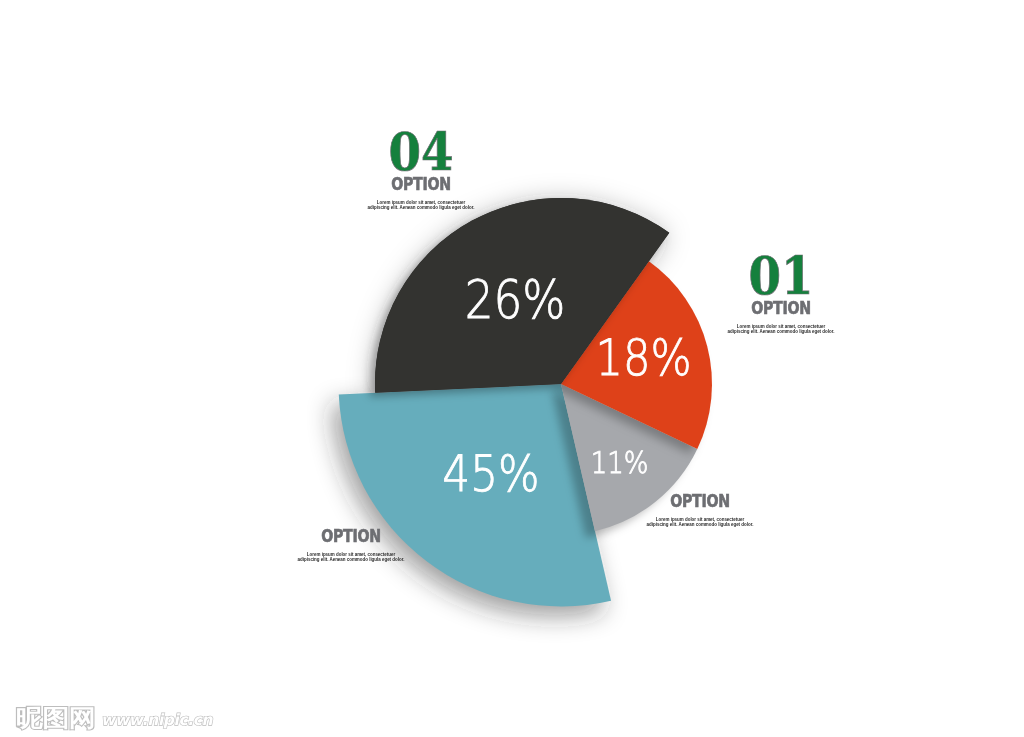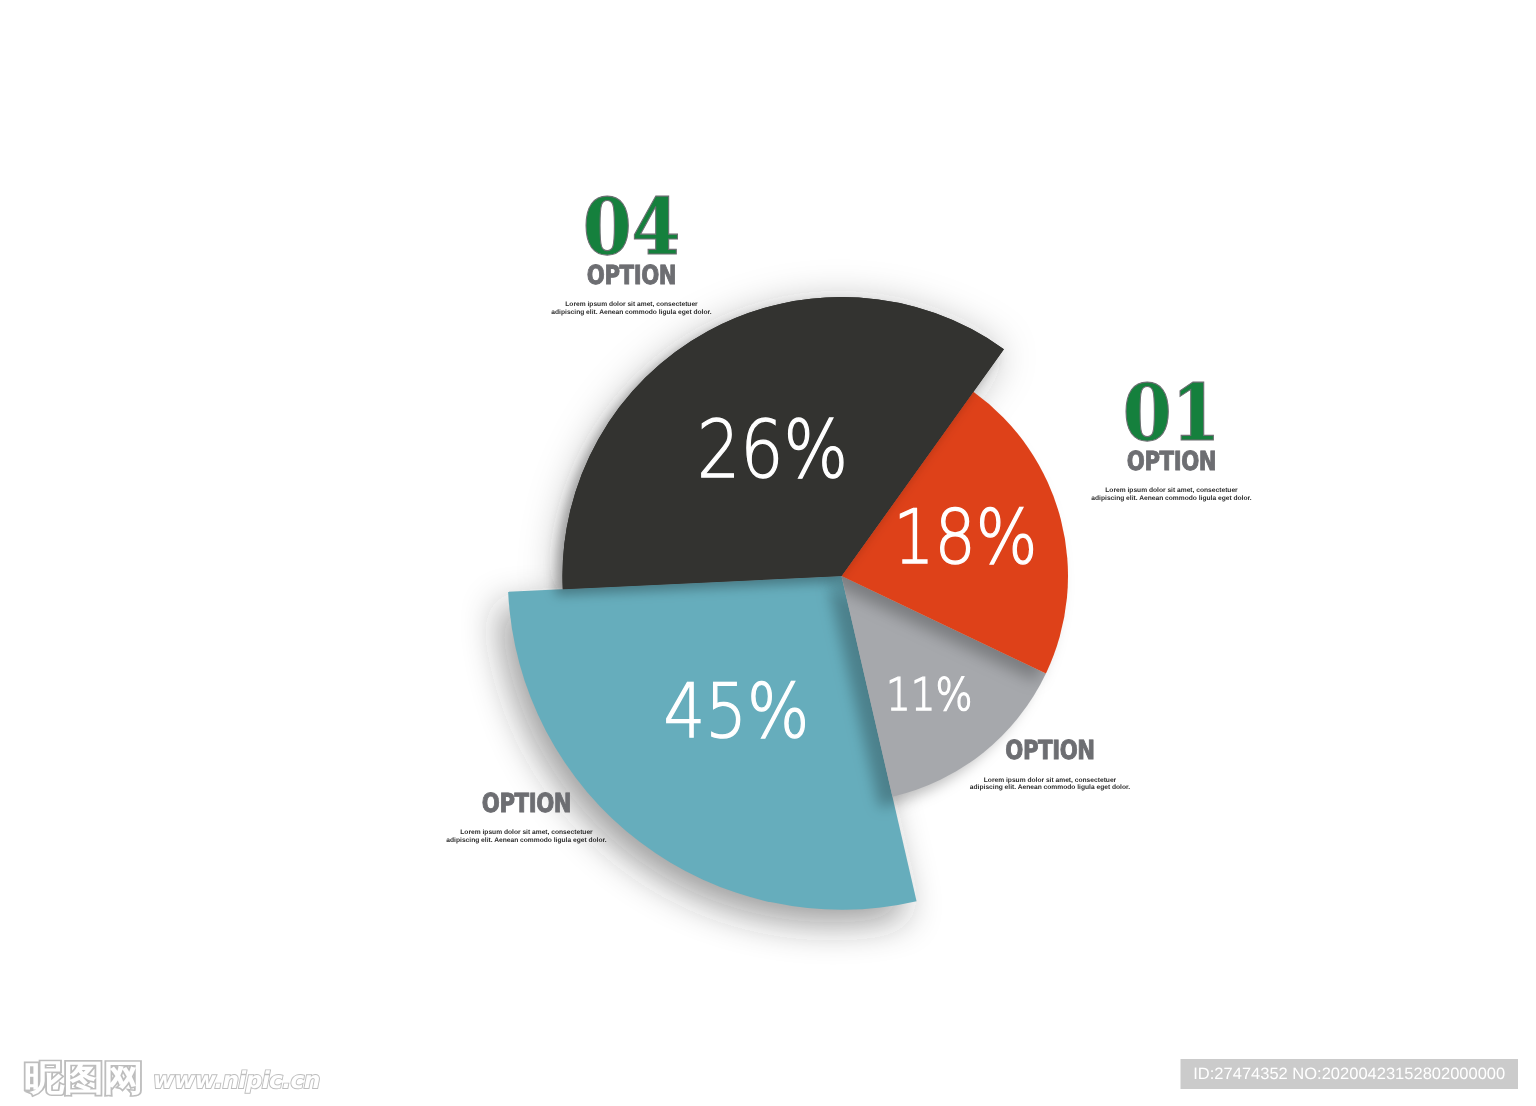--- a/index.html
+++ b/index.html
@@ -138,14 +138,13 @@
     <div class="desc">
         <div class="dl">Lorem ipsum dolor sit amet, consectetuer</div>
         <div class="dl">adipiscing elit. Aenean commodo ligula eget dolor.</div>
       </div>
   </div>
 
   <svg id="wm" viewBox="0 0 260 44">
     <text id="wmbrand" x="3" y="31.5" transform="scale(1,0.88)" style="transform-box:fill-box;transform-origin:left bottom">昵图网</text>
     <text id="wmsite" x="89" y="31">www.nipic.cn</text>
   </svg>
-  <div id="idbar">ID:27474352 NO:20200423152802000000</div>
 </div>
 
 </body></html>

